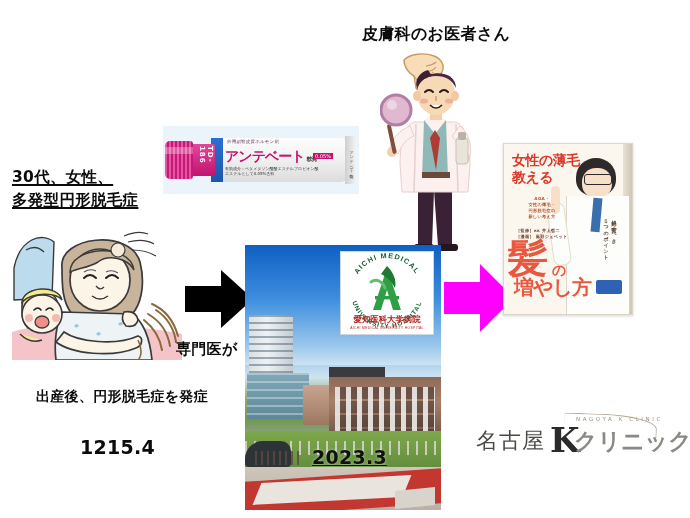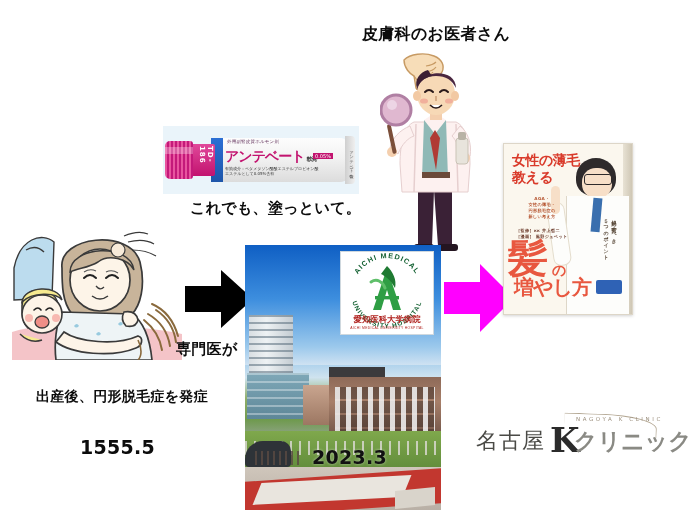--- a/index.html
+++ b/index.html
@@ -19,21 +19,21 @@
 
   
   #doctor-label{left:362px;top:24px;font-size:16px;line-height:1.25;white-space:nowrap;}
   #speech-diagnosis{left:152px;top:60px;font-size:15.5px;line-height:1.52;white-space:pre-line;}
   #patient-profile{left:12px;top:166px;font-size:15.5px;line-height:1.5;white-space:pre-line;text-decoration:underline;text-underline-offset:2px;text-decoration-thickness:1.5px;}
   #speech-apply{left:190px;top:199px;font-size:15px;white-space:nowrap;}
   #onset-caption{left:36px;top:388px;font-size:14px;white-space:nowrap;}
   #derm-arrow-label{left:176px;top:340px;font-size:15px;white-space:nowrap;}
   #date-2020{left:80px;top:436px;font-size:19px;font-weight:800;white-space:nowrap;}
   #date-2023{left:312px;top:446px;font-size:19px;font-weight:800;color:#111;white-space:nowrap;
-             text-shadow:0 0 3px rgba(255,255,255,.55);}
+             text-shadow:0 0 3px rgba(255,255,255,.55);text-decoration:underline;}
   #date-2026{left:540px;top:463px;font-size:19px;font-weight:800;white-space:nowrap;}
   #final-diagnosis{left:468px;top:337px;font-size:15px;line-height:1.5;white-space:pre-line;}
 
   
   #arrow-black{left:185px;top:268px;width:68px;height:62px;}
   
   #arrow-magenta{left:444px;top:262px;width:70px;height:72px;}
 
   
   #tube-photo{left:163px;top:126px;width:196px;height:68px;background:#eaf4fa;overflow:hidden;}
@@ -113,20 +113,22 @@
   .cl-swoosh{position:absolute;left:88px;top:0px;width:92px;height:22px;border-top:1.6px solid #b4a894;border-right:1.6px solid #b4a894;border-radius:0 60% 0 0;transform:rotate(2deg);}
 
   
   #mother-illus{left:12px;top:228px;width:170px;height:132px;}
 </style>
 </head>
 <body>
 
 <div id="slide">
 
+  <div class="abs jp" id="patient-profile">30代、女性、
+多発型円形脱毛症</div>
 
   <div class="abs" id="mother-illus">
     <svg width="170" height="132" viewBox="0 0 170 132">
       <rect x="0" y="0" width="170" height="132" fill="#ffffff"></rect>
 
       <path d="M2 40 C8 10 30 4 42 14 L40 70 L2 72 Z" fill="#bcdcee" stroke="#3a3a3a" stroke-width="1.4"></path>
       <path d="M14 22 q10 -6 18 2" fill="none" stroke="#3a3a3a" stroke-width="1.4"></path>
 
       <path d="M0 104 C40 92 120 96 170 106 L170 132 L0 132 Z" fill="#f4c4c8"></path>
 
@@ -175,21 +177,21 @@
         <path d="M144 82 C156 90 162 100 164 114"></path>
         <path d="M136 86 C150 94 156 106 158 118"></path>
         <path d="M132 92 C142 100 148 110 150 122"></path>
       </g>
       <path d="M126 112 C130 120 130 128 126 132" fill="none" stroke="#8a6a3d" stroke-width="1.6"></path>
     </svg>
   </div>
 
   <div class="abs jp" id="onset-caption">出産後、円形脱毛症を発症</div>
 
-  <div class="abs jp" id="date-2020">1555.5</div>
+  <div class="abs jp" id="date-2020">1215.4</div>
 
 
   <div class="abs" id="tube-photo">
     <div class="tube-body"></div>
     <div class="tube-shoulder"></div>
     <div class="tube-neck"></div>
     <div class="tube-cap"></div>
     <div class="tube-code">TD-186</div>
     <div class="tube-t1">外用副腎皮質ホルモン剤</div>
     <div class="tube-brand">
@@ -197,21 +199,20 @@
     </div>
     <div class="tube-pct">0.05%</div>
     <div class="tube-t2">有効成分：ベタメタゾン酪酸エステルプロピオン酸
 エステルとして0.05%含有</div>
     <div class="tube-g">5g</div>
     <div class="tube-edge">
       <div class="tube-edge-txt">アンテベート軟膏</div>
     </div>
   </div>
 
-  <div class="abs jp" id="speech-apply">これでも、塗っといて。</div>
 
   <div class="abs jp" id="doctor-label">皮膚科のお医者さん</div>
 
   <div class="abs" id="hand-point">
     <svg width="48" height="42" viewBox="0 0 48 42">
       <path d="M4 10 C10 4 24 2 34 6 C42 9 45 16 42 22 C39 28 30 30 24 28 L22 38 C21 41 17 41 16 38 L14 26 C10 24 4 18 4 10 Z" fill="#f7ddb8" stroke="#c79a63" stroke-width="1.4" stroke-linejoin="round"></path>
       <path d="M24 28 q6 -2 9 -6 M26 22 q7 -1 10 -5 M26 16 q7 -1 10 -4" fill="none" stroke="#c79a63" stroke-width="1.2"></path>
       <path d="M14 26 L20 34" fill="none" stroke="#c79a63" stroke-width="1.2"></path>
     </svg>
   </div>

